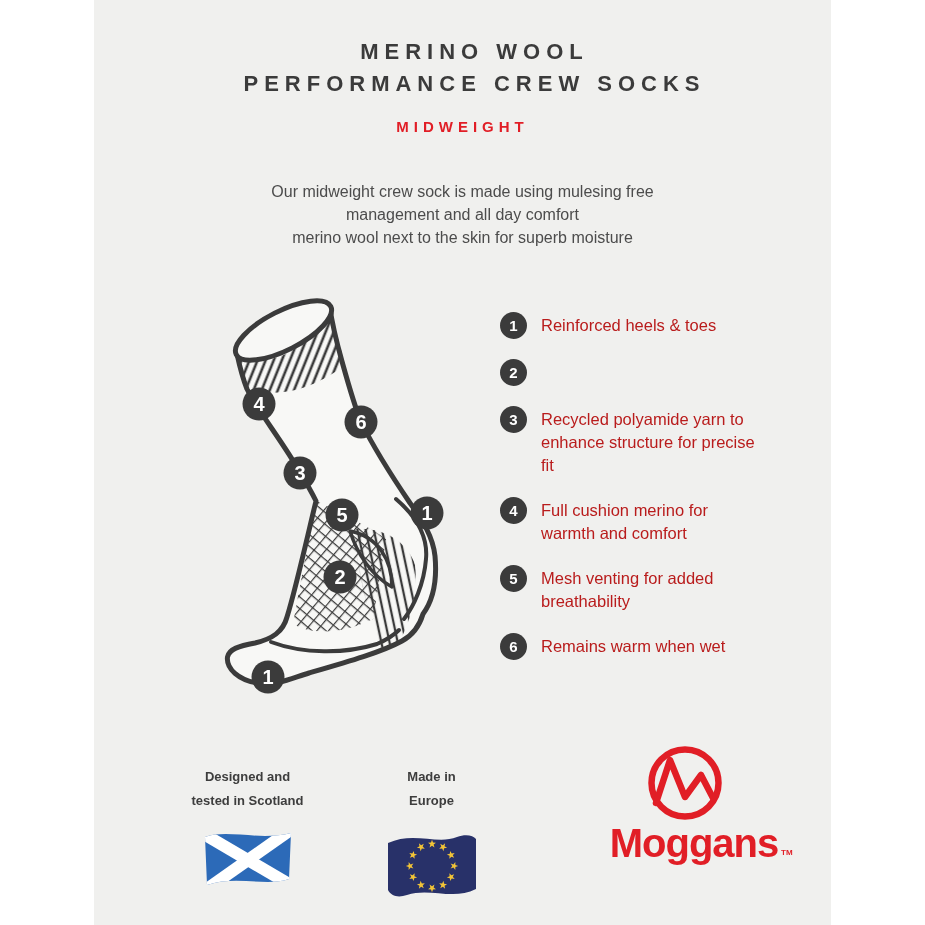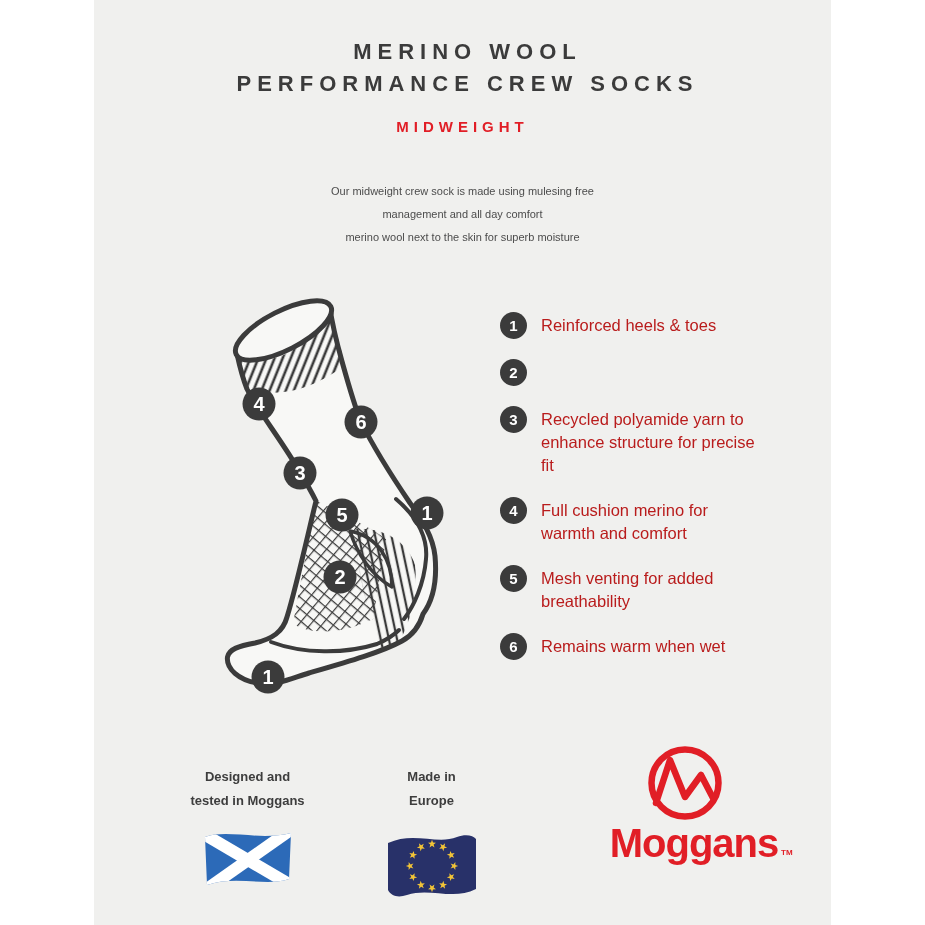--- a/index.html
+++ b/index.html
@@ -5,32 +5,32 @@
   html,body{margin:0;padding:0;}
   body{
     width:925px;height:925px;background:#ffffff;position:relative;
     font-family:"Liberation Sans", sans-serif;overflow:hidden;
   }
   .panel{
     position:absolute;left:94px;top:0;width:737px;height:925px;
     background:#f0f0ee;
   }
   .title-block{
-    position:absolute;top:36px;left:5px;width:100%;text-align:center;
+    position:absolute;top:36px;left:12px;width:100%;text-align:center;
     color:#3b3b3b;font-weight:700;font-size:22px;line-height:32px;
     letter-spacing:6px;
   }
   .title-line{display:block;}
   .weight-label{
     position:absolute;top:118px;left:0;width:100%;text-align:center;
     color:#e11e26;font-weight:700;font-size:15px;letter-spacing:5px;
   }
   .desc{
     position:absolute;top:180px;left:50%;transform:translateX(-50%);
-    width:580px;text-align:center;color:#4c4c4c;font-size:11px;line-height:23px;
+    width:580px;text-align:center;color:#4c4c4c;font-size:16px;line-height:23px;
   }
   .desc span{display:block;}
   .sock-svg{position:absolute;left:101px;top:285px;}
   .legend{
     position:absolute;left:406px;top:314px;width:300px;
     display:flex;flex-direction:column;gap:22px;
   }
   .legend-item{display:flex;gap:14px;align-items:flex-start;}
   .legend-num{
     flex:none;width:27px;height:27px;border-radius:50%;background:#3b3b3b;
@@ -168,21 +168,21 @@
     </div>
     <div class="legend-item">
       <div class="legend-num">6</div>
       <div class="legend-text">Remains warm when wet</div>
     </div>
   </div>
 
   <div class="origin-block origin-design">
     <div class="origin-label">
       <span style="display:block">Designed and</span>
-      <span style="display:block">tested in Moggans</span>
+      <span style="display:block">tested in Scotland</span>
     </div>
     <div class="flag-wrap">
       <svg width="92" height="70" viewBox="0 0 92 70">
         <defs>
           <clipPath id="scot-clip">
             <path d="M 3,10 C 25,2 58,14 89,6 L 87,52 C 64,60 34,48 5,58 Z"></path>
           </clipPath>
         </defs>
         <path d="M 3,10 C 25,2 58,14 89,6 L 87,52 C 64,60 34,48 5,58 Z" fill="#2c6ab8"></path>
         <g clip-path="url(#scot-clip)" stroke="#ffffff" stroke-width="12">

